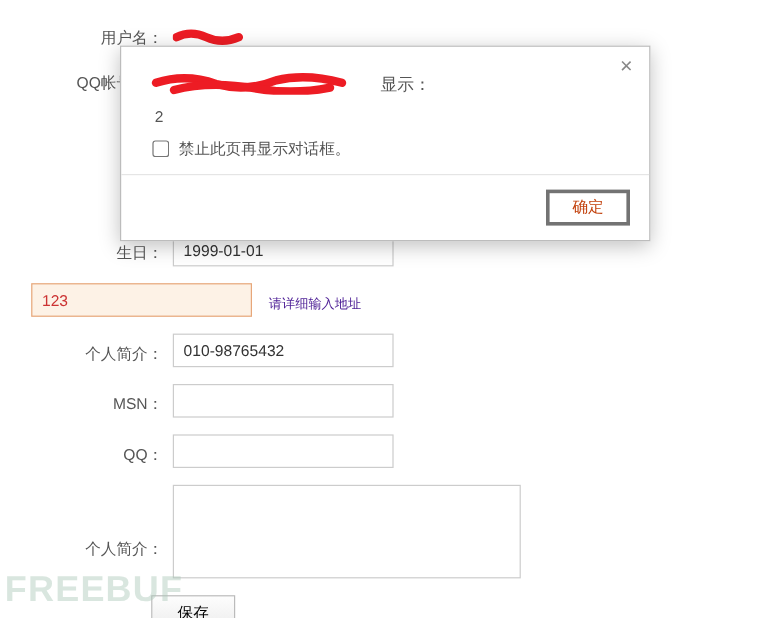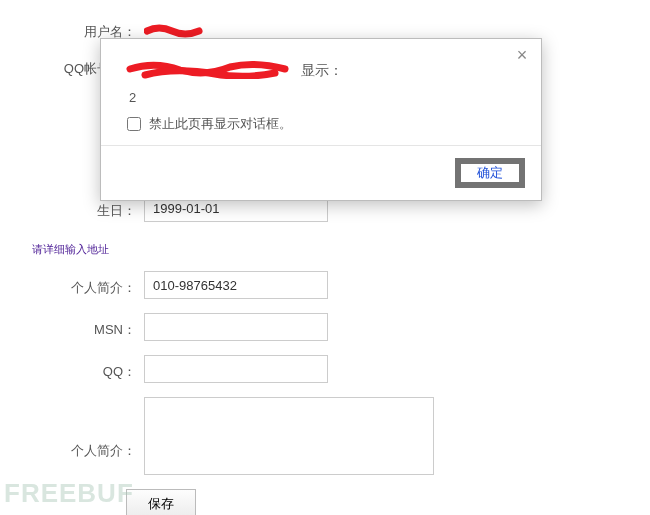--- a/index.html
+++ b/index.html
@@ -87,21 +87,21 @@
       cursor: pointer;
     }
     .watermark {
       position: absolute;
       left: 4px;
       bottom: 6px;
       font-weight: 800;
       color: rgba(170, 200, 185, 0.45);
       font-family: Arial, sans-serif;
       letter-spacing: 1px;
-      font-size: 26px;
+      font-size: 30px;
       user-select: none;
     }
     
     .dialog {
       position: absolute;
       left: 100px;
       top: 38px;
       width: 442px;
       background: #fff;
       border: 1px solid #bcbcbc;
@@ -126,20 +126,21 @@
     .dialog-origin {
       display: flex;
       align-items: flex-end;
       gap: 6px;
       margin-bottom: 8px;
     }
     .dialog-says {
       color: #555;
       font-size: 14px;
       padding-bottom: 2px;
+      margin-left: 16px;
     }
     .dialog-msg {
       color: #555;
       font-size: 13px;
       margin: 2px 0 10px 4px;
     }
     .dialog-suppress {
       display: flex;
       align-items: center;
       gap: 8px;
@@ -153,23 +154,23 @@
     }
     .dialog-footer {
       border-top: 1px solid #e5e5e5;
       padding: 12px 16px;
       text-align: right;
     }
     .dialog-ok {
       display: inline-block;
       min-width: 70px;
       height: 30px;
-      border: 6px solid #737373;
+      border: 3px solid #737373;
       background: #fff;
-      color: #1d4ed8;
+      color: #c2410c;
       font-size: 13px;
       cursor: pointer;
       padding: 0 16px;
     }
   </style>
 </head>
 <body>
 
 <div class="form-container">
   <div class="form-row">
@@ -194,20 +195,21 @@
   </div>
 
   <div style="height:28px"></div>
 
   <div class="form-row">
     <div class="form-label">生日：</div>
     <input type="text" class="form-input" value="1999-01-01" style="">
   </div>
 
   <div class="form-row">
+    <input type="text" class="form-input invalid" value="123" style="">
     <div class="error-msg">请详细输入地址</div>
   </div>
 
   <div class="form-row">
     <div class="form-label">个人简介：</div>
     <input type="text" class="form-input" value="010-98765432" style="">
   </div>
 
   <div class="form-row">
     <div class="form-label">MSN：</div>

